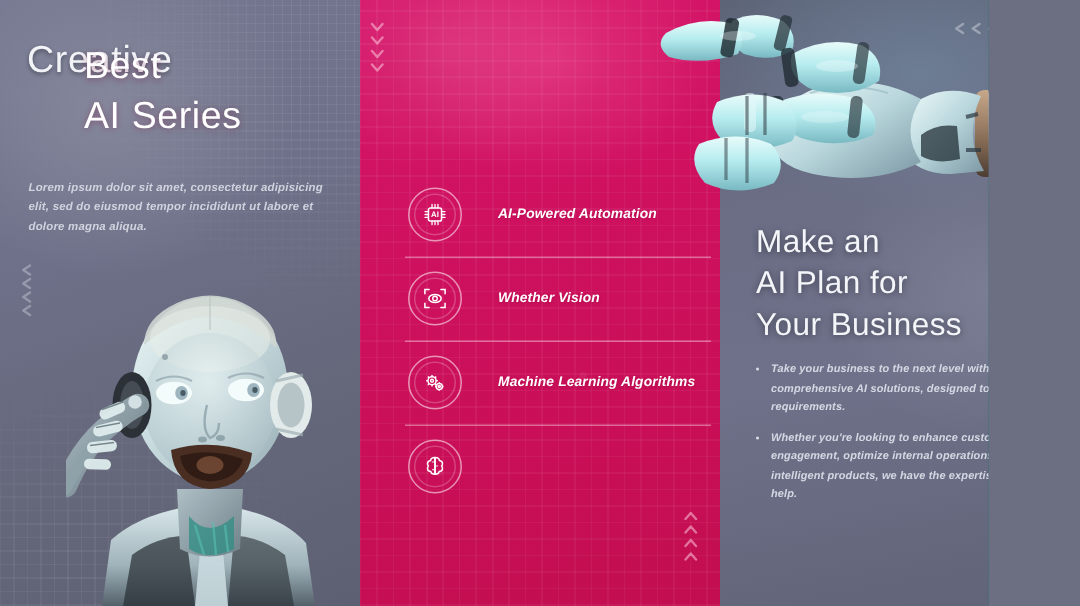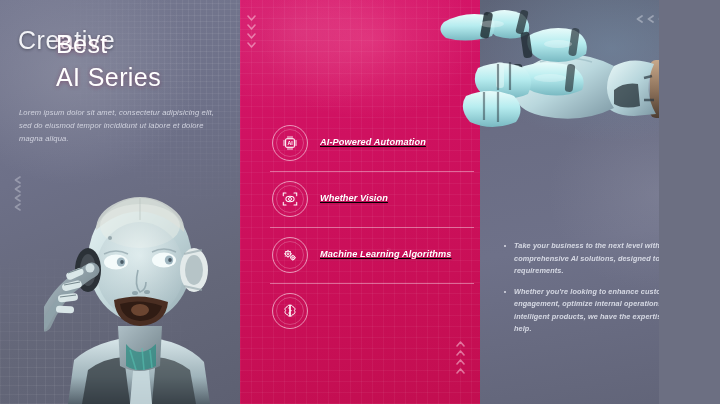--- a/index.html
+++ b/index.html
@@ -60,27 +60,27 @@
     width: 205px;
     color: #f2f3f7;
     font-size: 25px;
     line-height: 1.28;
     font-weight: 400;
     letter-spacing: .5px;
     text-shadow: 0 1px 3px rgba(20,20,30,.45);
   }
   .body-left {
     position: absolute;
-    left: 19px; top: 106px;
+    left: 19px; top: 118px;
     width: 200px;
     color: #d9dbe6;
     font-size: 7.6px;
     line-height: 1.72;
     font-style: italic;
-    font-weight: normal;
+    font-weight: bold;
     letter-spacing: .15px;
     opacity: .92;
   }
 
   
   .chev-col {
     position: absolute;
     display: flex;
     flex-direction: column;
     gap: 1px;
@@ -141,23 +141,22 @@
   
   .feature-list {
     position: absolute;
     left: 272px; top: 115px;
     width: 200px;
   }
   .feature-row {
     position: relative;
     display: flex;
     align-items: center;
-    gap: 12px;
+    gap: 24px;
     height: 56px;
-    text-decoration: underline;
   }
   .feature-row + .feature-row::before {
     content: "";
     position: absolute;
     left: -2px; right: -2px; top: 0;
     height: 1px;
     background: rgba(255,255,255,.38);
   }
   .f-icon {
     flex: 0 0 auto;
@@ -619,20 +618,25 @@
           <path d="M8 1 L3.5 4 L8 7" stroke="#eef0f6" stroke-width="1.7" fill="none" stroke-linecap="round" stroke-linejoin="round"></path>
         </svg>
       </span>
     <span class="chev">
         <svg viewBox="0 0 11 8">
           <path d="M8 1 L3.5 4 L8 7" stroke="#eef0f6" stroke-width="1.7" fill="none" stroke-linecap="round" stroke-linejoin="round"></path>
         </svg>
       </span>
   </div>
 
+  <div class="title-right">
+    <div>Make an</div>
+    <div>AI Plan for</div>
+    <div>Your Business</div>
+  </div>
 
   <div class="bullets">
     <div class="bullet">
       <span class="dot"></span>
       <span>Take your business to the next level with our comprehensive AI solutions, designed to fit your unique requirements.</span>
     </div>
     <div class="bullet">
       <span class="dot"></span>
       <span>Whether you're looking to enhance customer engagement, optimize internal operations, or build intelligent products, we have the expertise and tools to help.</span>
     </div>

